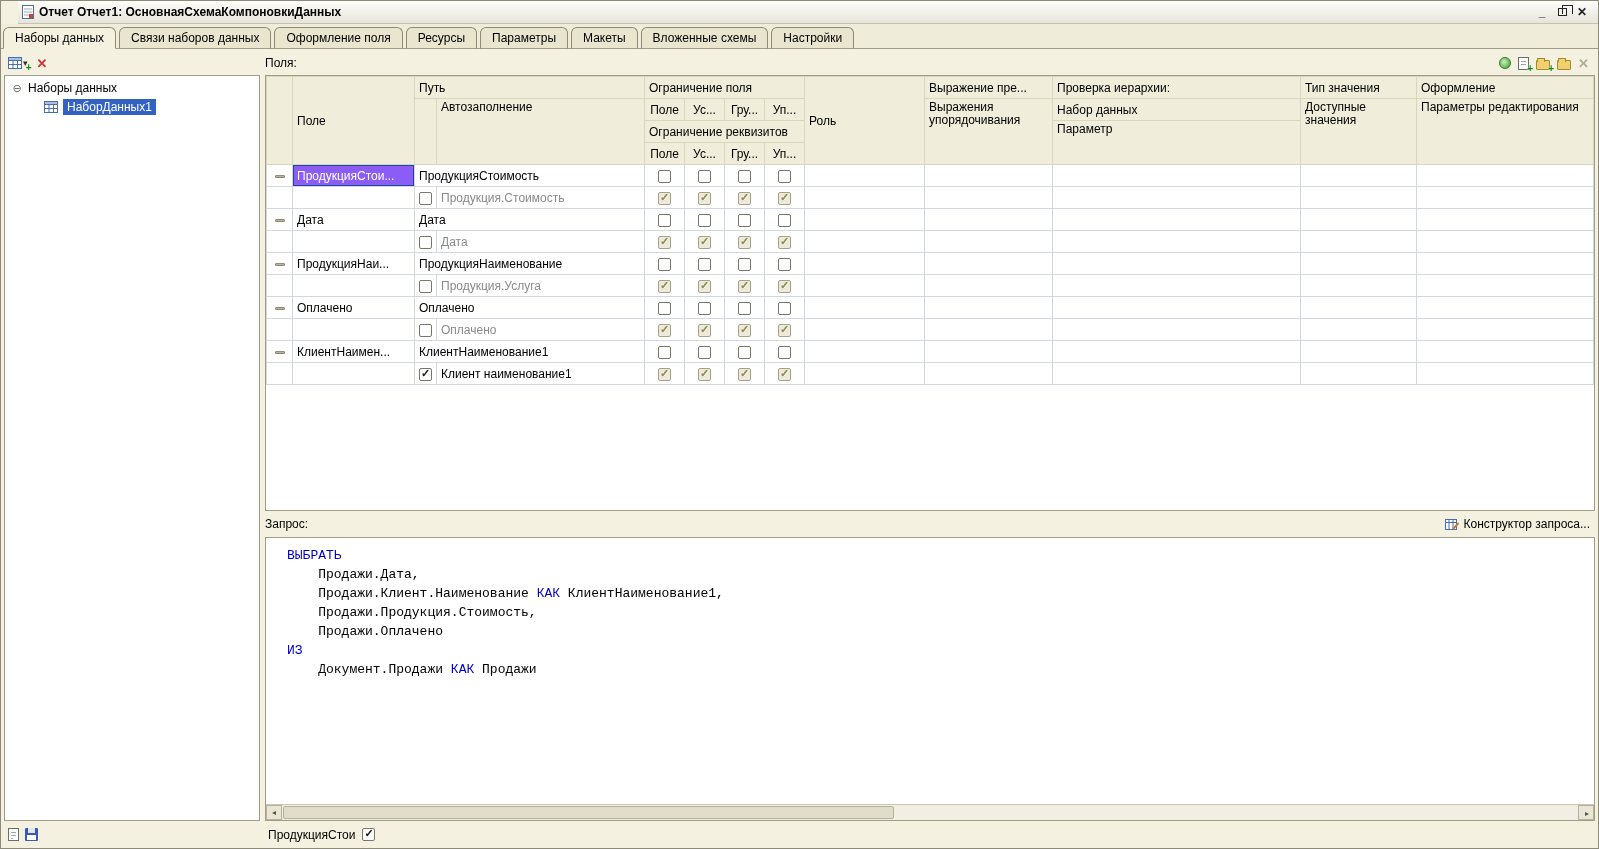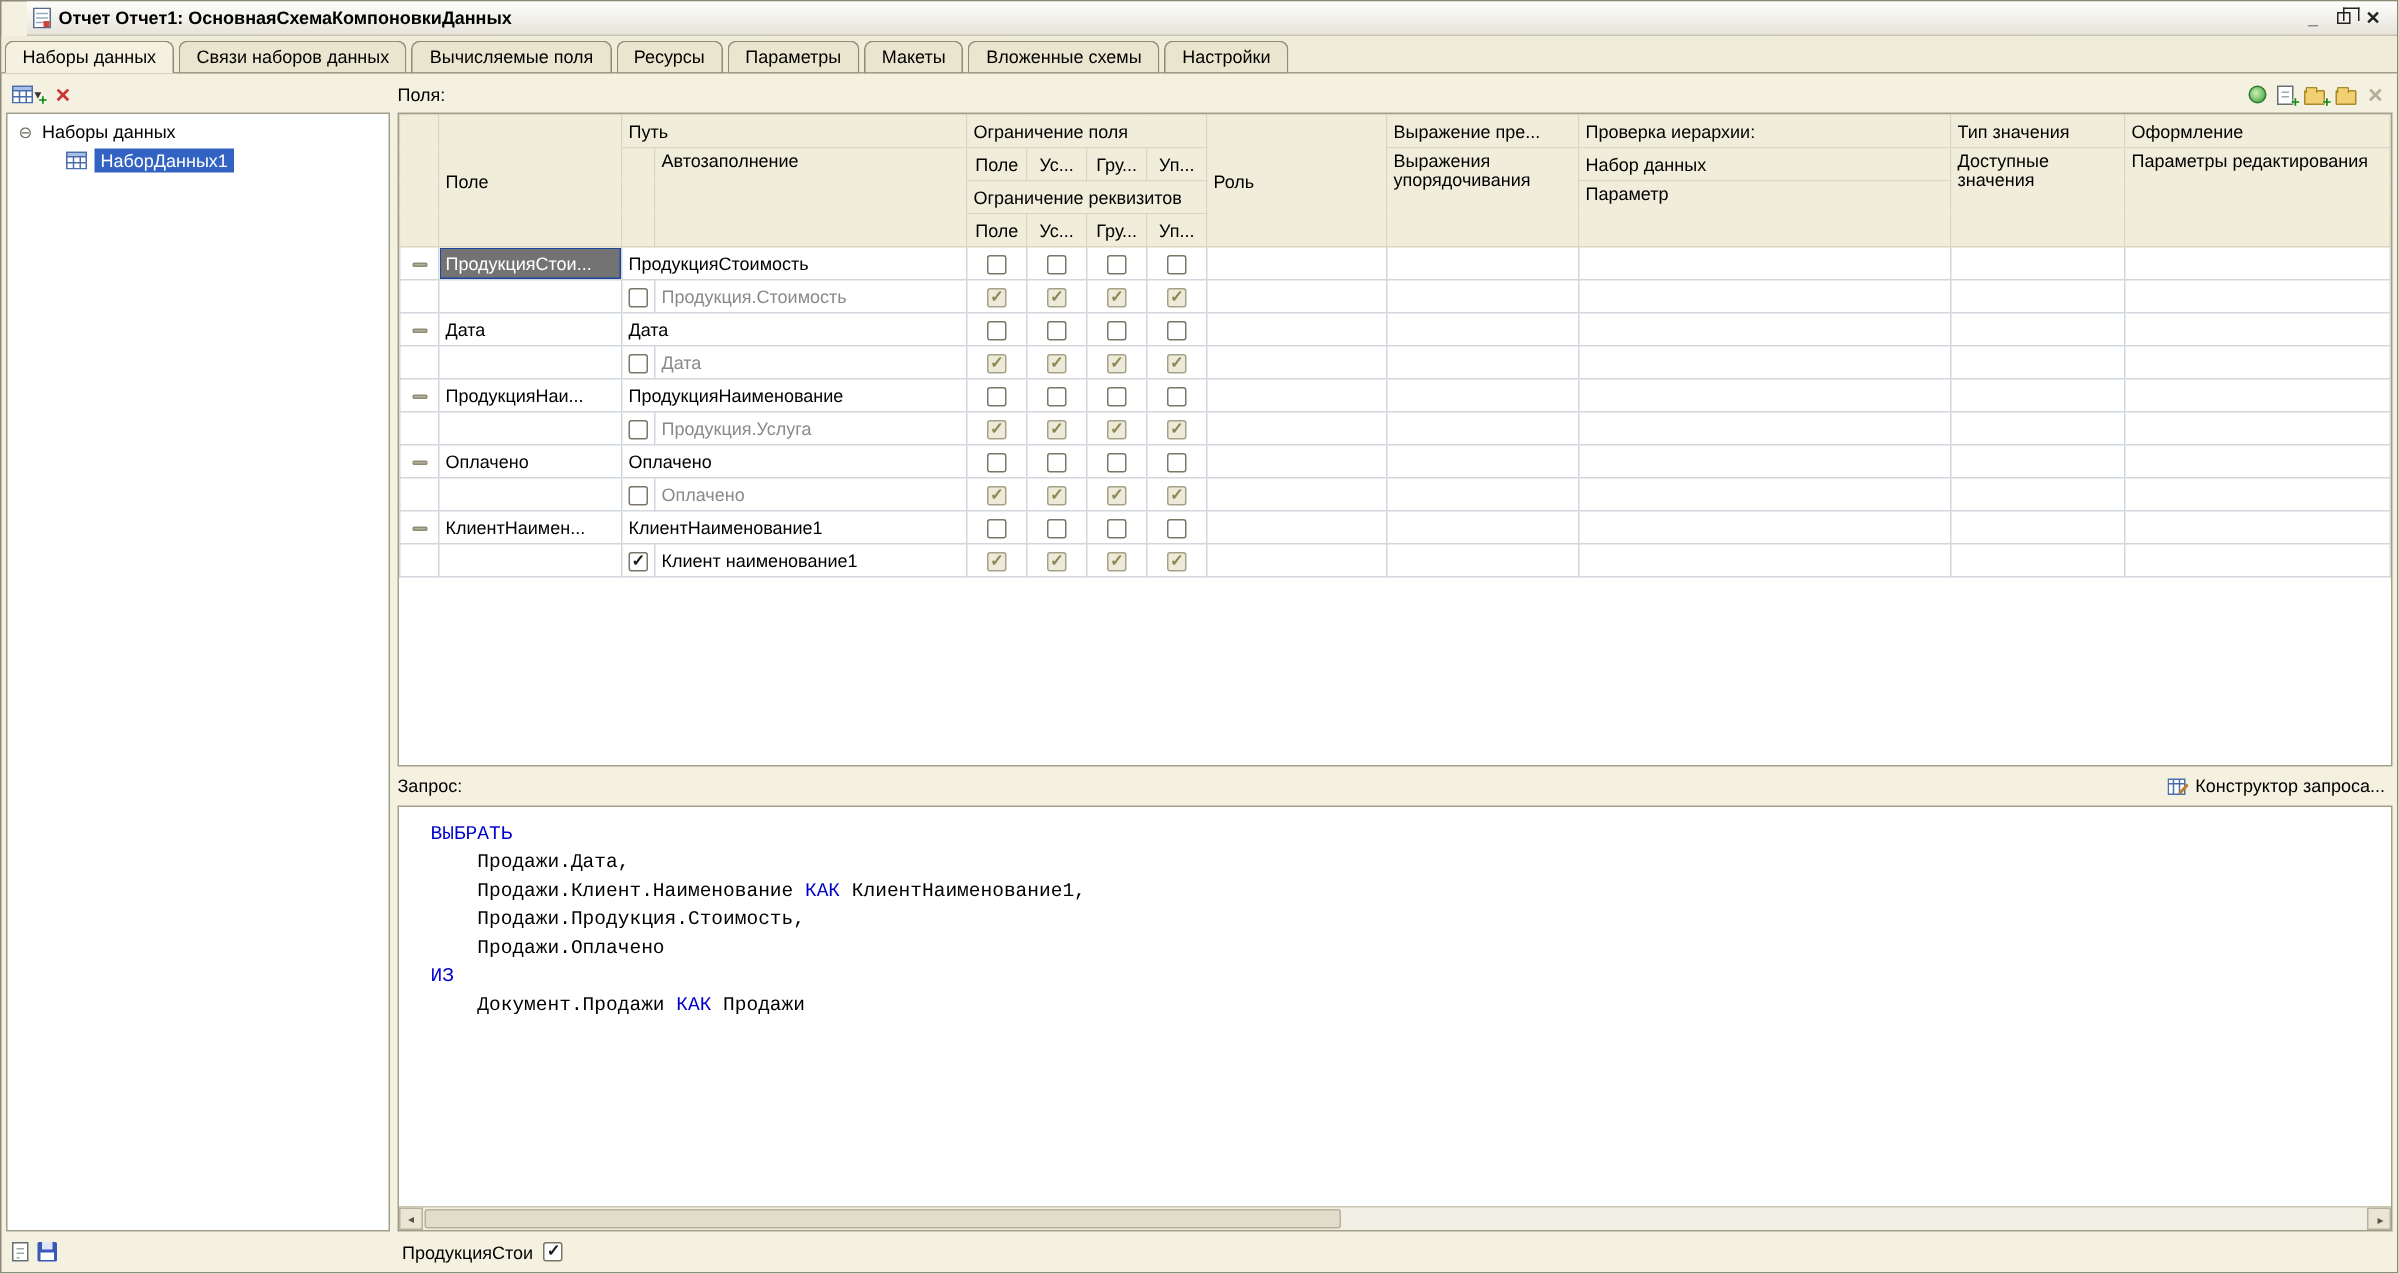--- a/index.html
+++ b/index.html
@@ -37,21 +37,21 @@
 
   
   .table-wrap{height:436px;background:#fff;border:1px solid #a19e87;overflow:hidden;flex:0 0 auto;}
   table{border-collapse:collapse;table-layout:fixed;width:100%;}
   th,td{border:1px solid #d9d6bd;font-weight:normal;text-align:left;padding:1px 4px;height:22px;overflow:hidden;white-space:nowrap;text-overflow:ellipsis;font-size:12px;}
   thead th{background:#f0edda;}
   thead th.vtop{vertical-align:top;white-space:normal;line-height:13px;padding-top:2px;}
   tbody td{border-color:#d2d7de;background:#fff;}
   tbody td.c-drag{text-align:center;}
   td.c-cb,th.c-cb{text-align:center;padding:1px 2px;}
-  td.selcell{background:#737373;color:#fff;box-shadow:inset 0 0 0 1px #1d48a0;}
+  td.selcell{background:#8b5cf6;color:#fff;box-shadow:inset 0 0 0 1px #1d48a0;}
   td.muted{color:#8a8a8a;}
   .dragbar{display:inline-block;width:10px;height:3px;background:#b2afa0;border:1px solid #8f8d75;border-radius:1px;vertical-align:middle;}
 
   
   .cb{display:inline-block;width:13px;height:13px;background:#fff;border:1px solid #787868;border-radius:2px;position:relative;vertical-align:middle;}
   .cb.chk::after{content:"✓";position:absolute;left:1px;top:-2px;font-size:11px;font-weight:bold;color:#1a1a1a;}
   .cb.dis{background:#edead9;border-color:#a5a288;}
   .cb.dis.chk::after{color:#8a8a52;}
 
   
@@ -104,21 +104,21 @@
     <span class="win-btn">_</span>
     <span class="win-btn">
         <span class="restore-shape"></span>
       </span>
     <span class="win-btn">✕</span>
   </div>
 
   <div class="tabstrip" id="tabstrip">
       <div class="tab active">Наборы данных</div>
       <div class="tab">Связи наборов данных</div>
-      <div class="tab">Вычисляемые поля</div>
+      <div class="tab">Оформление поля</div>
       <div class="tab">Ресурсы</div>
       <div class="tab">Параметры</div>
       <div class="tab">Макеты</div>
       <div class="tab">Вложенные схемы</div>
       <div class="tab">Настройки</div>
     </div>
 
   <div class="main">
 
     <div class="left">

